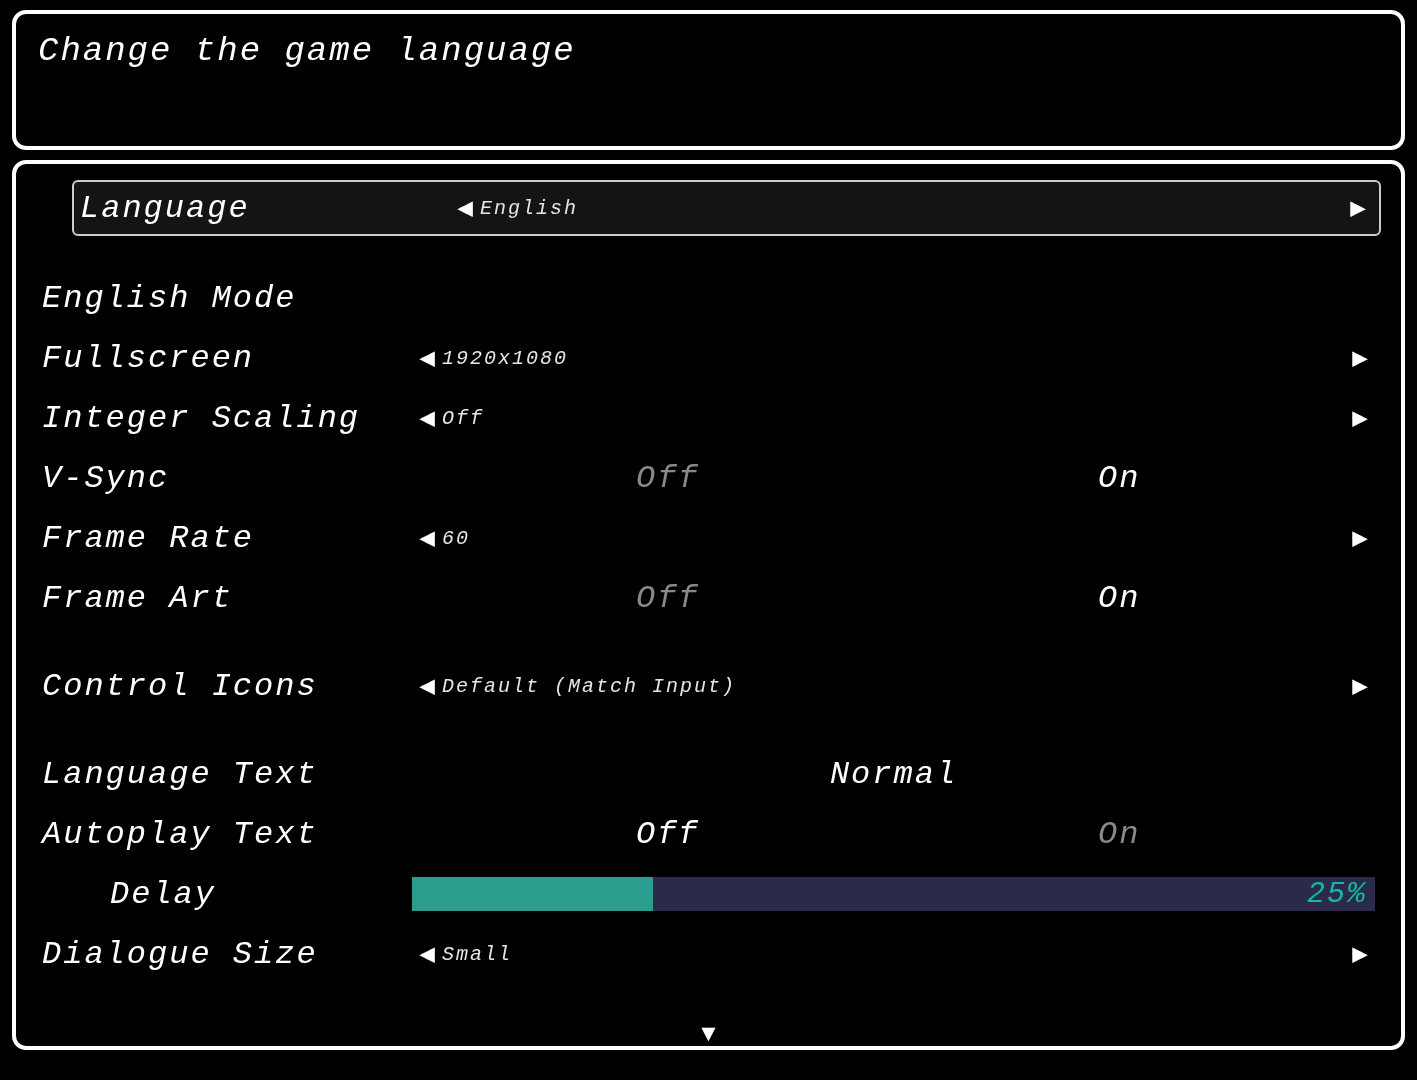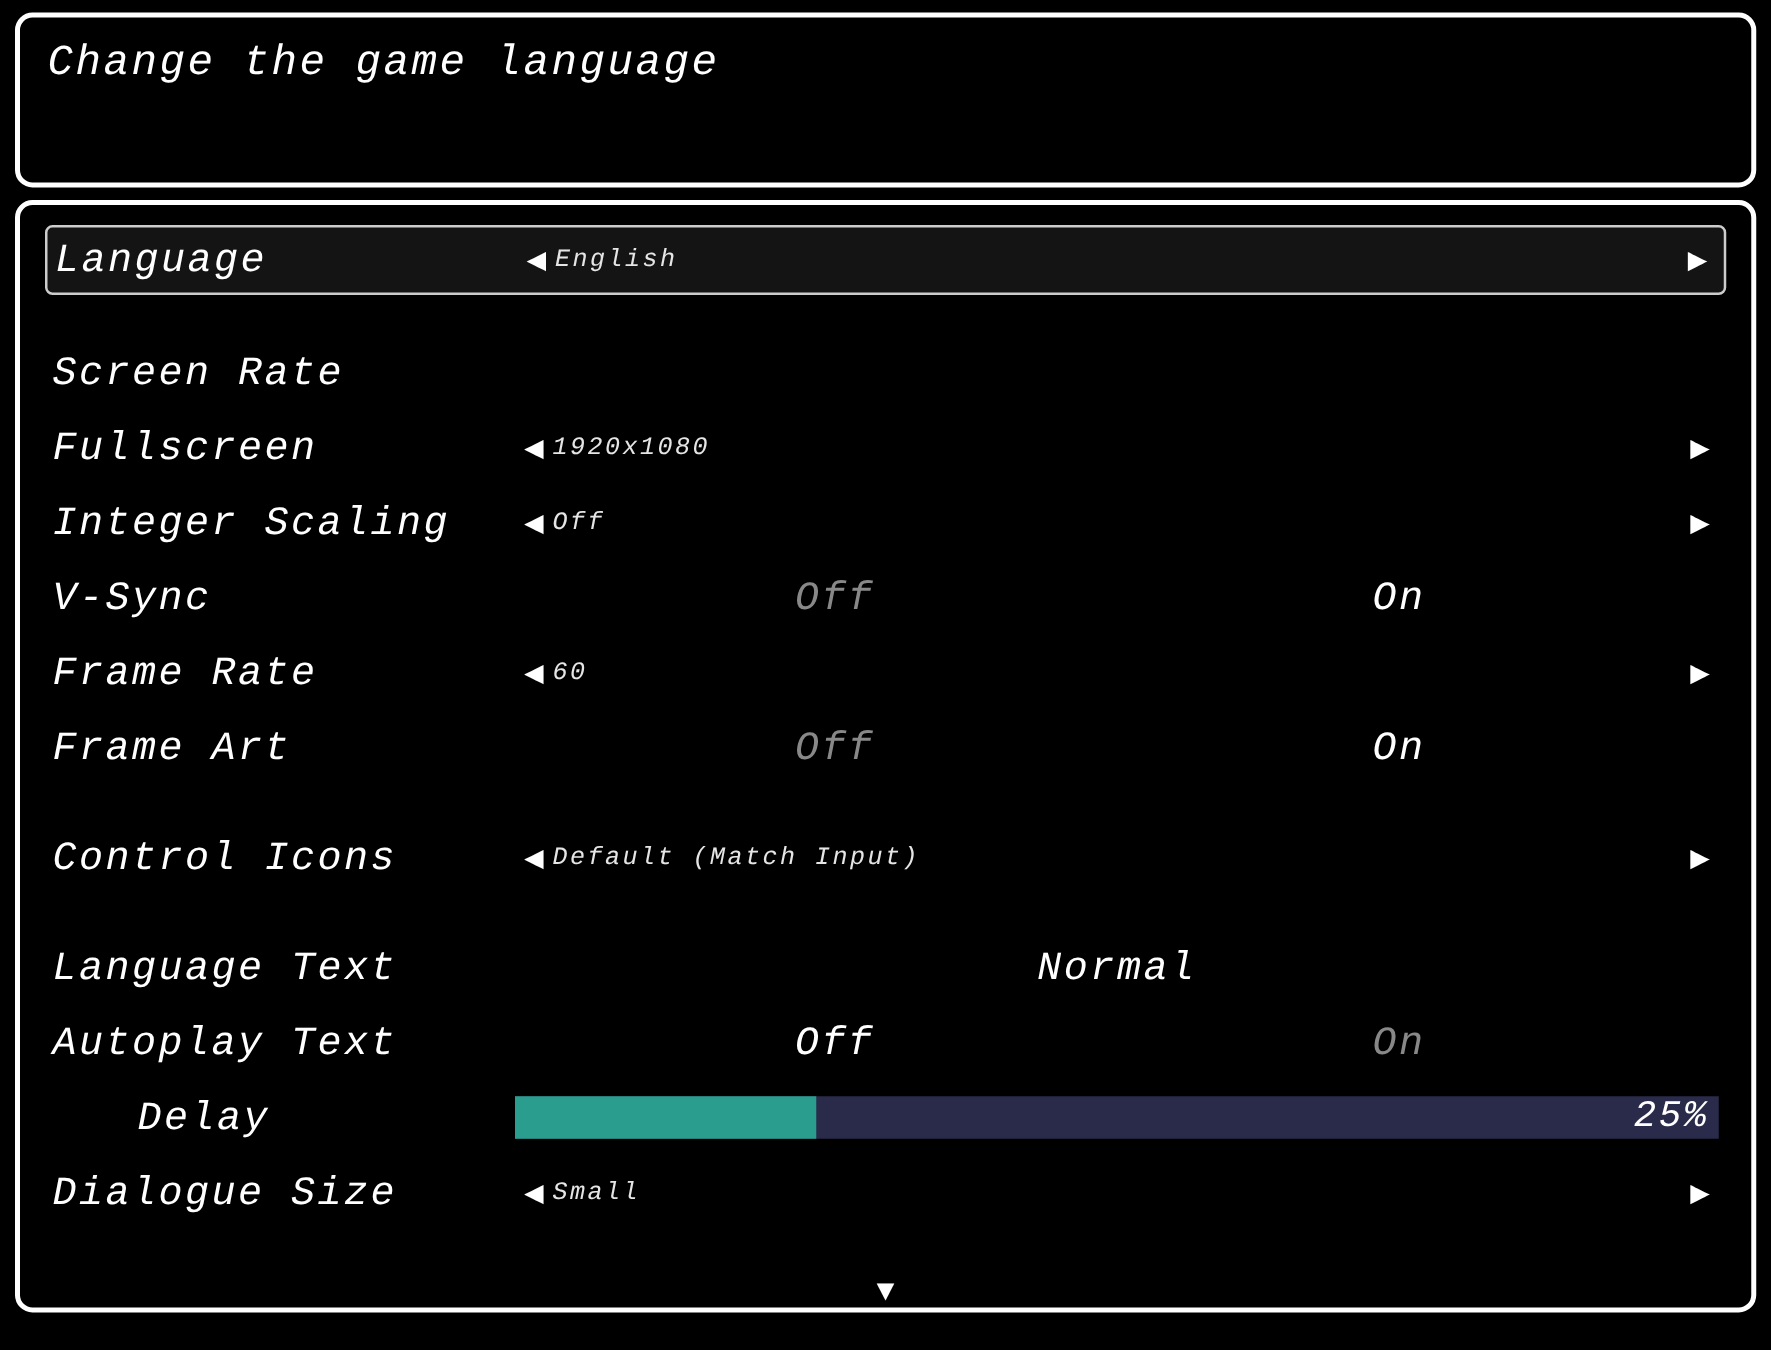--- a/index.html
+++ b/index.html
@@ -39,20 +39,21 @@
     height: 52px;
     margin-bottom: 8px;
     padding: 0 6px;
   }
   .row.selected {
     border: 2px solid #ccc;
     border-radius: 6px;
     background: rgba(80,80,80,0.25);
     height: 56px;
     padding: 0 6px;
+    margin-left: 36px;
   }
   .label {
     flex: 0 0 370px;
     font-size: 32px;
     letter-spacing: 2px;
     color: #fff;
     white-space: nowrap;
   }
   .label.indent {
     padding-left: 68px;
@@ -112,21 +113,21 @@
   }
   .slider-fill {
     height: 100%;
     background: #2a9d8f;
   }
   .slider-pct {
     position: absolute;
     right: 8px;
     font-size: 30px;
     letter-spacing: 2px;
-    color: #ffffff;
+    color: #14b8a6;
   }
   .scroll-indicator {
     position: absolute;
     bottom: -2px;
     left: 50%;
     transform: translateX(-50%);
     font-size: 24px;
     color: #fff;
   }
 </style>
@@ -144,21 +145,21 @@
     <div class="value-area">
       <span class="arrow">◀</span>
       <span class="center-value">English</span>
       <span class="arrow">▶</span>
     </div>
   </div>
 
   <div class="gap-row"></div>
 
   <div class="row">
-    <div class="label">Screen Rate</div>
+    <div class="label">English Mode</div>
     <div class="value-area">
       <span class="arrow"></span>
       <div class="toggle-area">
       </div>
       <span class="arrow"></span>
     </div>
   </div>
 
   <div class="row">
     <div class="label">Fullscreen</div>

